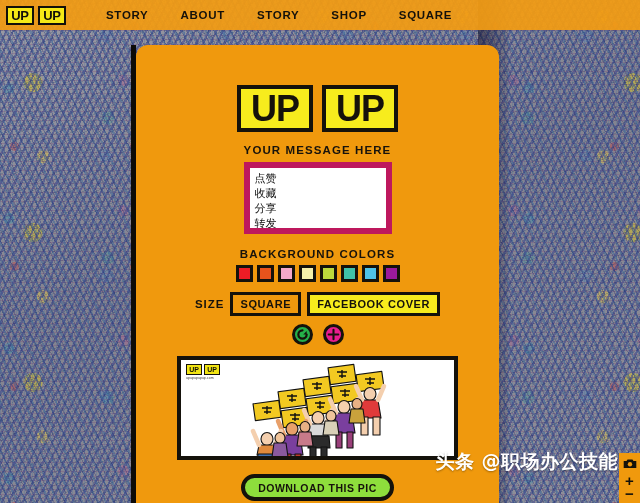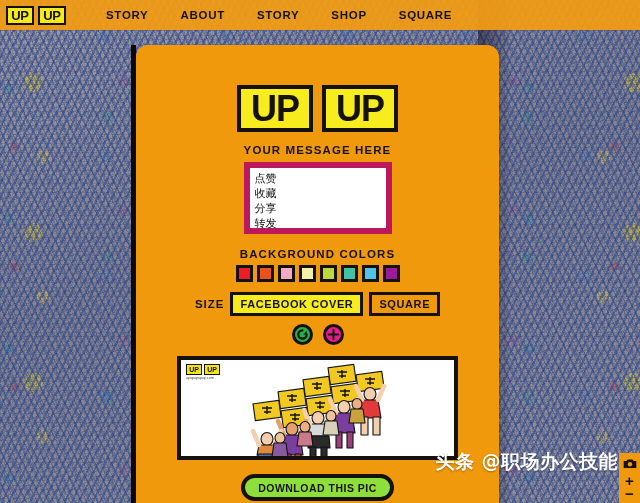--- a/index.html
+++ b/index.html
@@ -276,22 +276,22 @@
       <div class="swatch" style="background: rgb(245, 168, 200);"></div>
       <div class="swatch" style="background: rgb(245, 240, 168);"></div>
       <div class="swatch" style="background: rgb(188, 217, 60);"></div>
       <div class="swatch" style="background: rgb(63, 194, 168);"></div>
       <div class="swatch" style="background: rgb(79, 195, 232);"></div>
       <div class="swatch" style="background: rgb(156, 26, 156);"></div>
     </div>
 
     <div class="size-row">
       <div class="size-text">SIZE</div>
+      <div class="size-btn unselected">SQUARE</div>
       <div class="size-btn selected">FACEBOOK COVER</div>
-      <div class="size-btn unselected">SQUARE</div>
     </div>
 
     <div class="circle-row">
       <div class="circ reload">
         <span>
           <svg width="13" height="13" viewBox="0 0 20 20">
             <path d="M10 3.6a6.4 6.4 0 1 0 6.4 6.4" fill="none" stroke="#15120b" stroke-width="3.4" stroke-linecap="round"></path>
             <path d="M16.4 10 L16.4 4.6 L11.2 10 Z" fill="#15120b"></path>
           </svg>
         </span>

